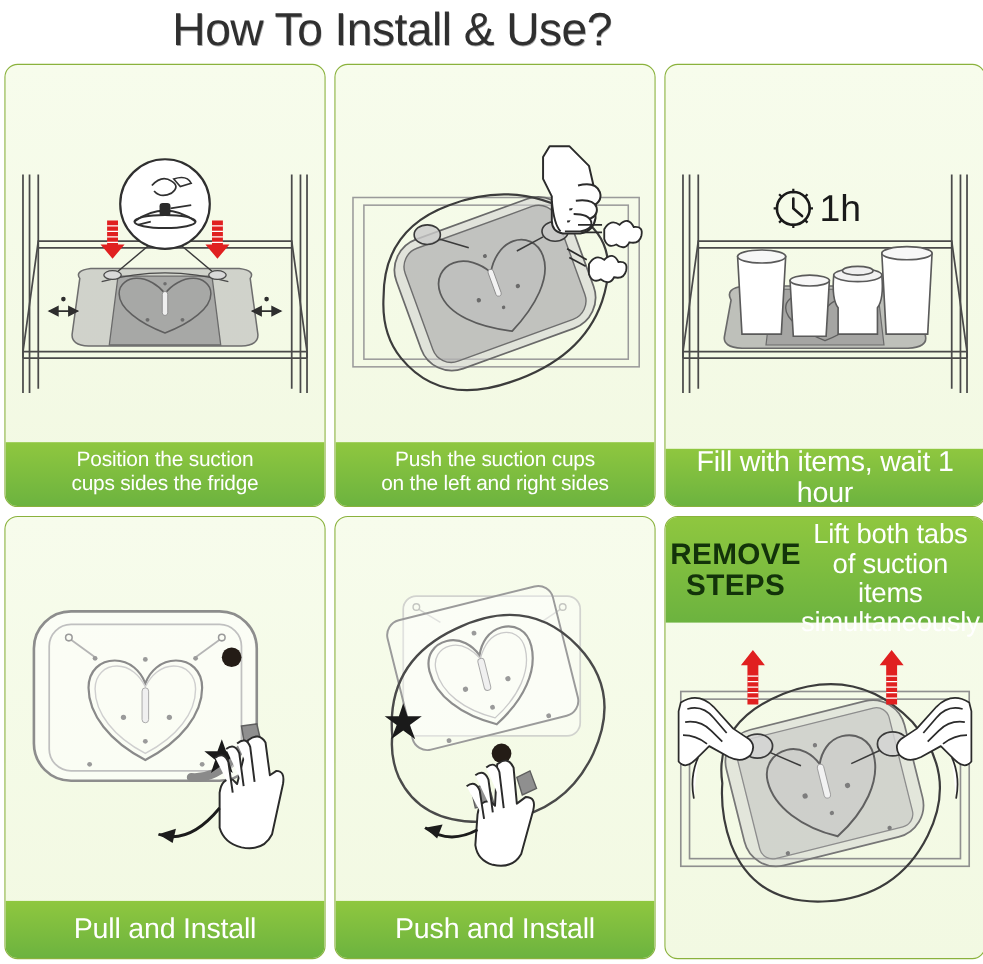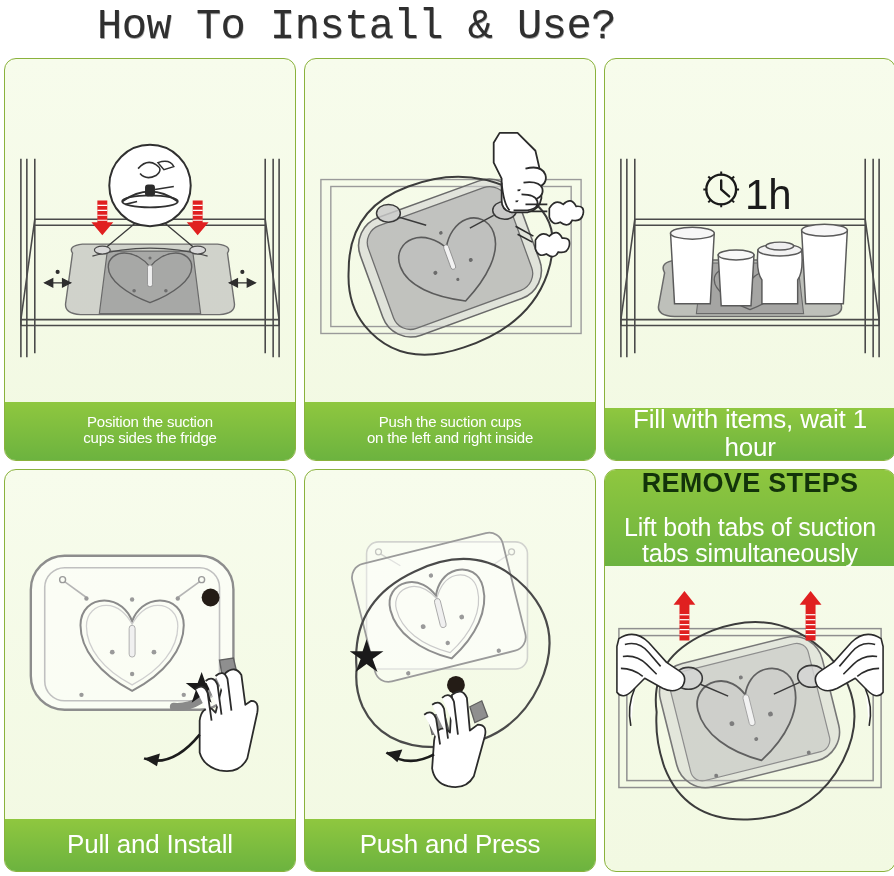--- a/index.html
+++ b/index.html
@@ -13,21 +13,20 @@
   }
 
   
   .title{
     position:absolute;left:0;top:0;width:713px;height:54px;
     display:flex;align-items:center;justify-content:center;
     font-size:42px;font-weight:400;letter-spacing:-0.5px;
     color:#2f2f2f;
     text-shadow:0.5px 0.5px 0 rgba(0,0,0,0.35);
     white-space:nowrap;
-    font-family:Liberation Mono, monospace;
   }
 
   
   .grid{
     position:absolute;left:4px;top:58px;
     width:886px;height:814px;
     display:grid;
     grid-template-columns:292px 292px 292px;
     grid-template-rows:403px 403px;
     gap:8px;
@@ -42,34 +41,34 @@
     box-sizing:border-box;
   }
 
   
   .caption{
     position:absolute;left:0;right:0;bottom:0;
     background:linear-gradient(180deg,#8fc73f 0%,#6cb33f 100%);
     color:#ffffff;
     display:flex;align-items:center;justify-content:center;
     text-align:center;
-    font-size:15px;line-height:1.08;
+    font-size:19px;line-height:1.08;
     padding:6px 6px 8px 6px;
     box-sizing:border-box;
     letter-spacing:-0.2px;
   }
   .caption.two-line{height:58px;}
   .caption.one-line{height:52px;font-size:26px;}
 
   
   .headerbar{
     position:absolute;left:0;right:0;top:0;
     height:96px;
     background:linear-gradient(180deg,#8fc73f 0%,#6cb33f 100%);
-    display:flex;flex-direction:column;align-items:center;justify-content:center;
+    display:flex;flex-direction:row;align-items:center;justify-content:center;
     text-align:center;
     box-sizing:border-box;padding:4px 8px;
   }
   .headerbar .hb-title{
     color:#13330a;font-size:27px;font-weight:700;letter-spacing:0.3px;
     line-height:1.05;
   }
   .headerbar .hb-sub{
     color:#ffffff;font-size:25px;line-height:1.06;margin-top:16px;
     letter-spacing:-0.2px;
@@ -234,21 +233,21 @@
           <g stroke-width="1.6">
             <line x1="212" y1="168" x2="230" y2="178"></line>
             <line x1="214" y1="176" x2="229" y2="184"></line>
           </g>
         </g>
       </svg>
     </div>
     <div class="caption two-line">
       <span>
         <span>Push the suction cups</span><br>
-        <span>on the left and right inside</span>
+        <span>on the left and right sides</span>
       </span>
     </div>
   </div>
 
   <div class="panel">
     <div class="art">
       <svg viewBox="0 0 292 403" xmlns="http://www.w3.org/2000/svg">
         <g fill="none" stroke="#4a4a4a" stroke-width="1.6">
           <line x1="16" y1="100" x2="16" y2="300"></line>
           <line x1="22" y1="100" x2="22" y2="300"></line>
@@ -289,21 +288,21 @@
             <line x1="99" y1="131" x2="103" y2="131"></line>
             <line x1="131" y1="131" x2="135" y2="131"></line>
             <line x1="104" y1="118" x2="107" y2="121"></line>
             <line x1="127" y1="141" x2="130" y2="144"></line>
             <line x1="130" y1="118" x2="127" y2="121"></line>
             <line x1="107" y1="141" x2="104" y2="144"></line>
           </g>
         </g>
       </svg>
     </div>
-    <div class="timer-label" style="position:absolute;left:140px;top:112px;font-size:42px;color:#1a1a1a;font-weight:400;">1h</div>
+    <div class="timer-label" style="position:absolute;left:140px;top:112px;font-size:34px;color:#1a1a1a;font-weight:400;">1h</div>
     <div class="caption one-line">Fill with items, wait 1 hour</div>
   </div>
 
   <div class="panel">
     <div class="art">
       <svg viewBox="0 0 292 403" xmlns="http://www.w3.org/2000/svg">
 
         <rect x="26" y="86" width="204" height="155" rx="34" fill="#ffffff" fill-opacity="0.55" stroke="#8d8d8d" stroke-width="2.4"></rect>
         <rect x="40" y="98" width="176" height="134" rx="20" fill="none" stroke="#c0c0c0" stroke-width="1.6"></rect>
 
@@ -389,29 +388,29 @@
           <path d="M128 236 Q136 230 140 240 L144 270"></path>
           <path d="M120 246 Q128 240 132 250 L136 276"></path>
         </g>
 
         <g fill="none" stroke="#1c1c1c" stroke-width="2.6">
           <path d="M130 286 Q104 300 82 284"></path>
           <path d="M82 284 l16 -3 l-5 13 z" fill="#1c1c1c" stroke="none"></path>
         </g>
       </svg>
     </div>
-    <div class="caption one-line">Push and Press</div>
+    <div class="caption one-line">Push and Install</div>
   </div>
 
   <div class="panel">
     <div class="headerbar">
       <div class="hb-title">REMOVE STEPS</div>
       <div class="hb-sub">
         <span>Lift both tabs of suction</span><br>
-        <span>tabs simultaneously</span>
+        <span>items simultaneously</span>
       </div>
     </div>
     <div class="art" style="top:96px;height:307px;">
       <svg viewBox="0 0 292 307" xmlns="http://www.w3.org/2000/svg">
 
         <g fill="none" stroke="#8f8f8f" stroke-width="1.5">
           <rect x="14" y="62" width="264" height="160"></rect>
           <rect x="22" y="69" width="248" height="146"></rect>
         </g>
 

